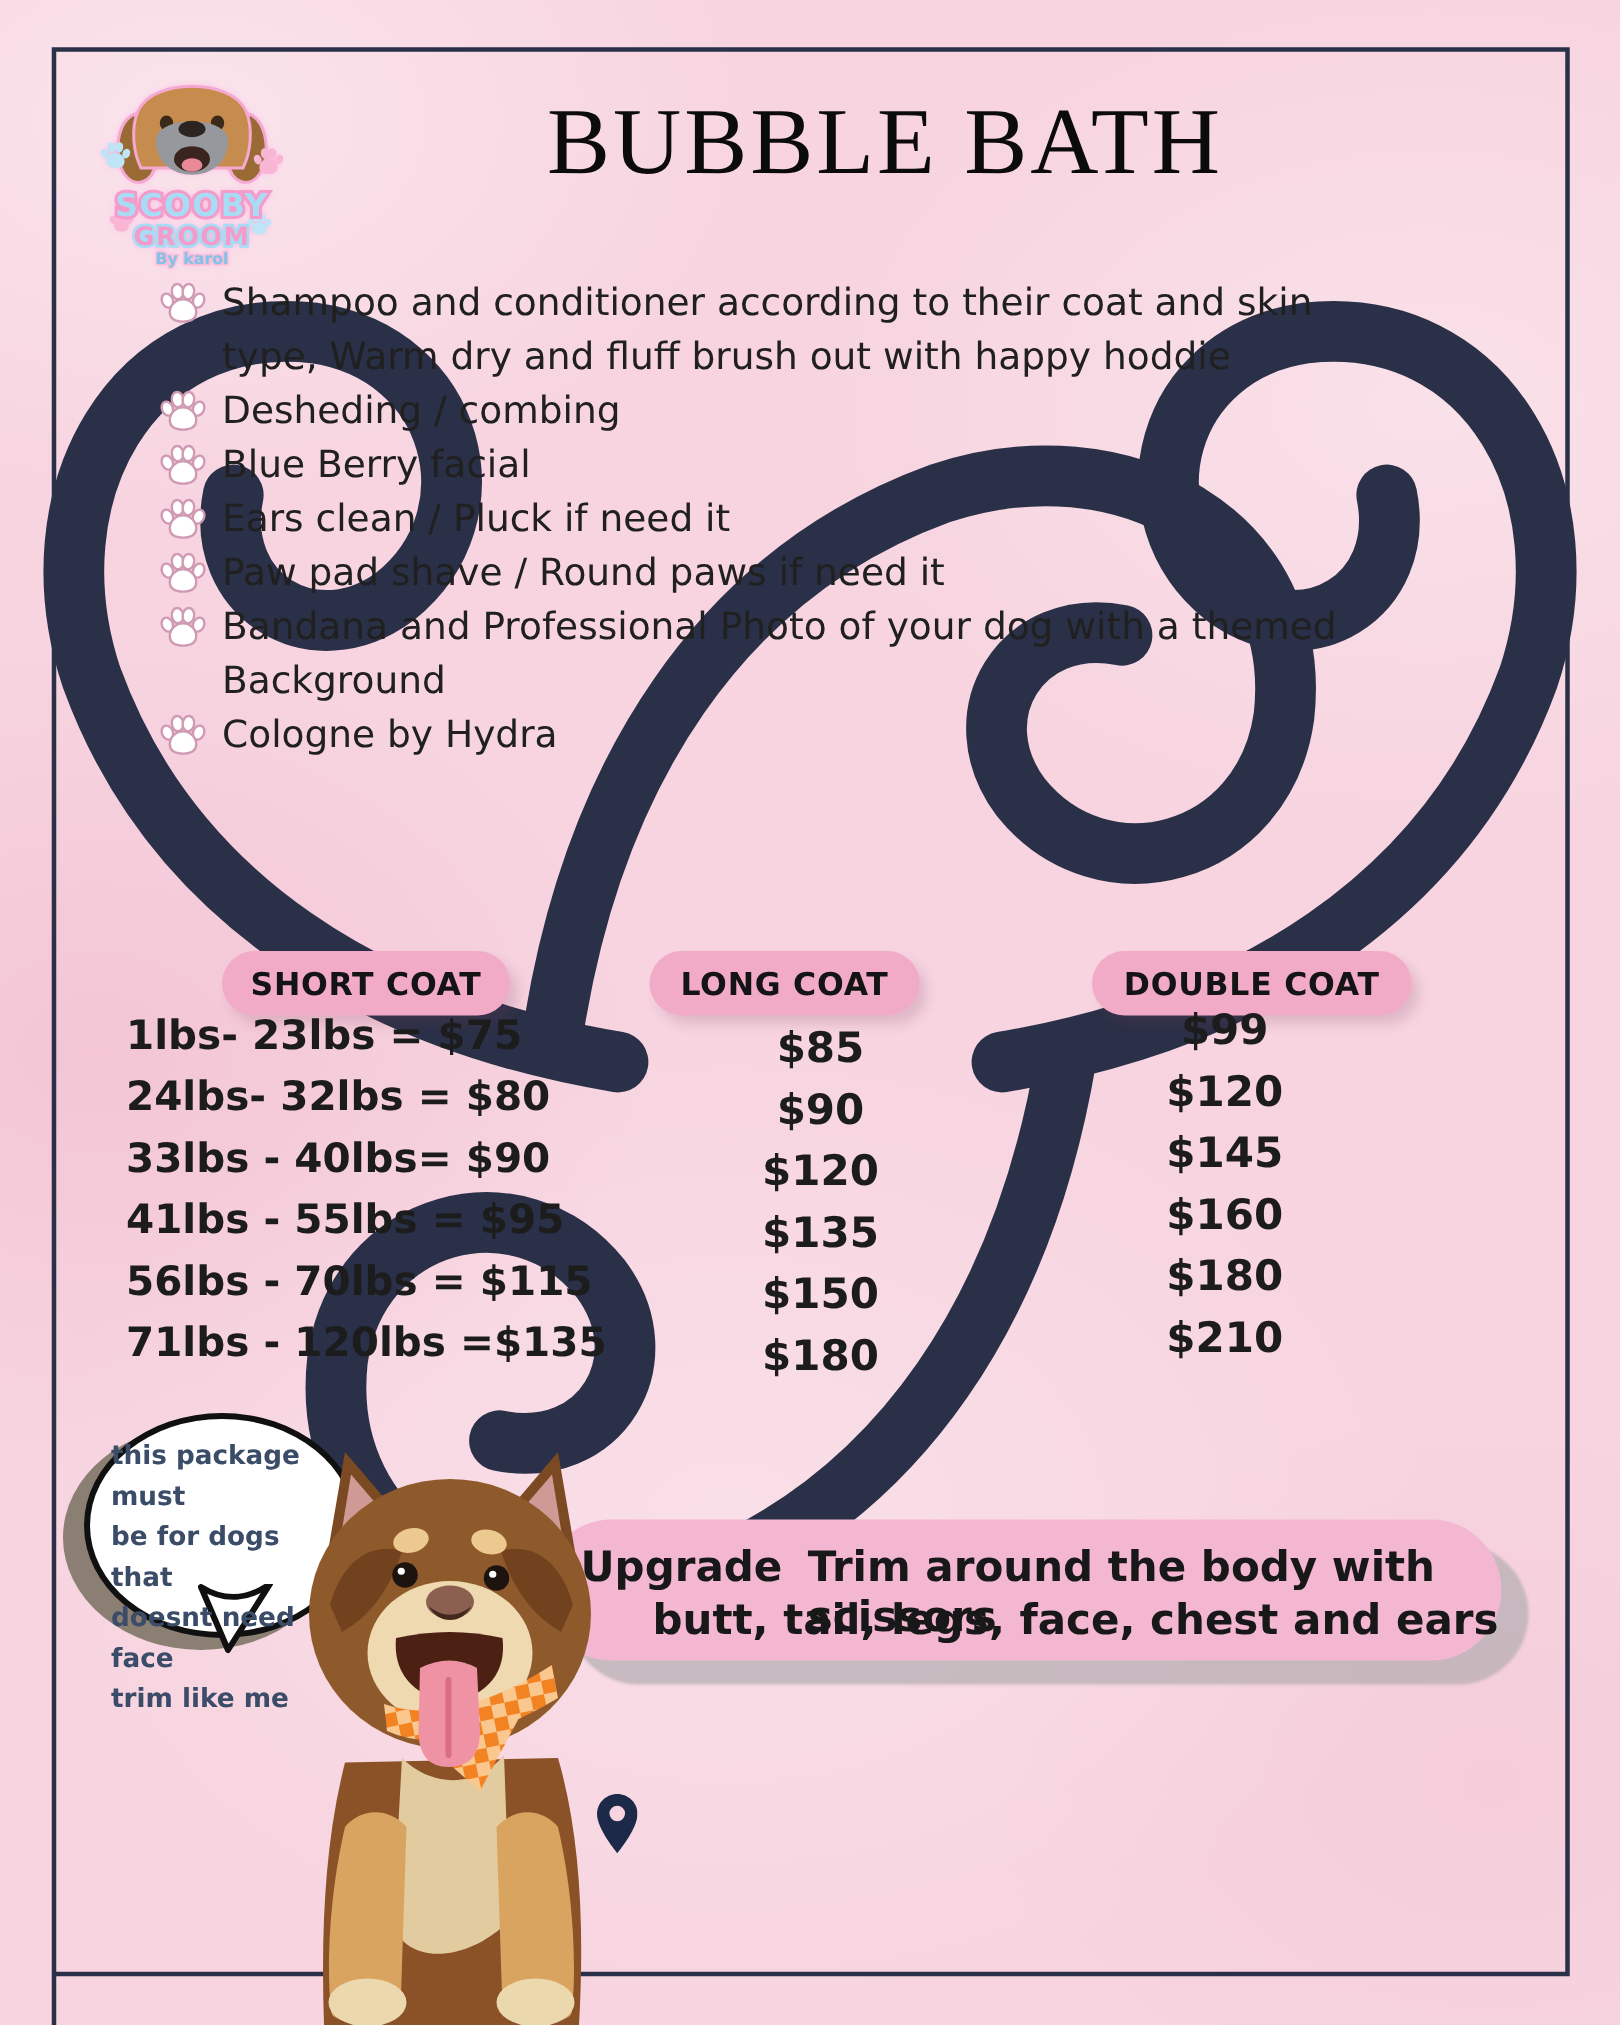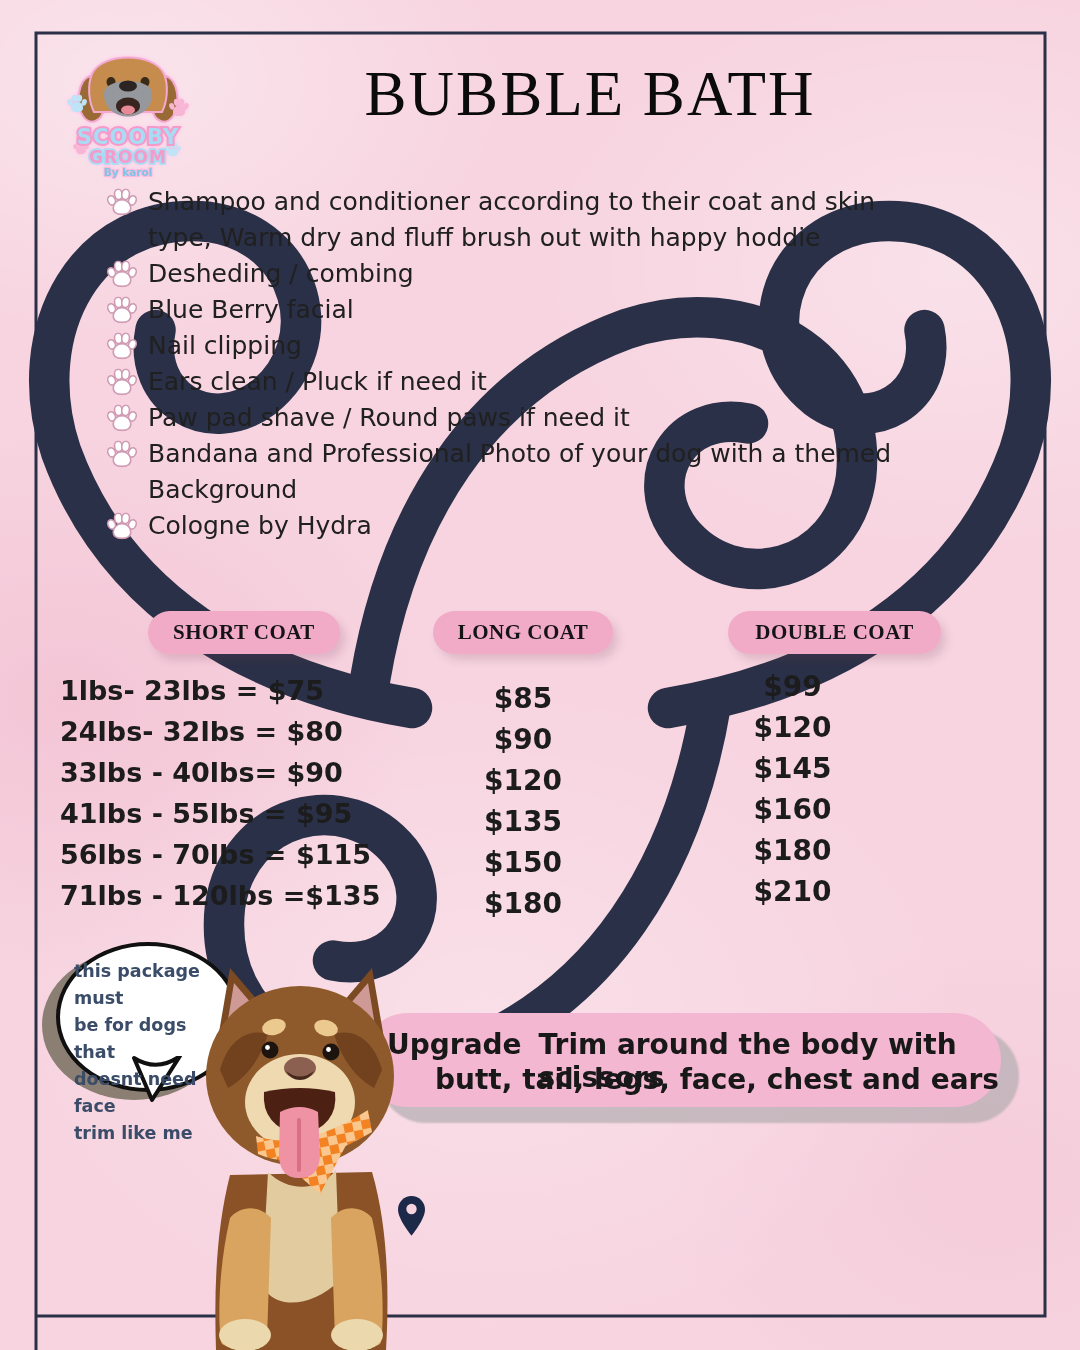--- a/index.html
+++ b/index.html
@@ -23,29 +23,29 @@
   
   .title{left:160px;right:60px;top:58px;text-align:center;z-index:3;
     font-family:"Liberation Serif",serif;font-weight:400;font-size:63px;
     letter-spacing:2px;color:#0b0b0b;}
   
   .services{left:106px;top:184px;width:860px;z-index:3;}
   .svc-row{display:flex;align-items:flex-start;gap:10px;}
   .svc-icon{flex:0 0 32px;width:32px;height:28px;margin-top:4px;}
   .svc-text{font-size:25px;font-weight:500;line-height:36px;white-space:pre-line;color:#202020;}
   
-  .pill{top:611px;height:43px;border-radius:22px;background:#f2abc7;z-index:3;
+  .pill{top:634px;height:43px;border-radius:22px;background:#f2abc7;z-index:3;
     box-shadow:5px 6px 8px rgba(120,60,90,.18);
     display:flex;align-items:center;justify-content:center;
-    font-size:21px;font-weight:700;letter-spacing:.5px;color:#141414;font-family:Liberation Serif, serif;}
+    font-size:21px;font-weight:700;letter-spacing:.5px;color:#141414;}
   .pill.short{left:148px;width:192px;}
   .pill.long{left:433px;width:180px;}
   .pill.double{left:728px;width:213px;}
   
-  .pricecol{z-index:3;font-weight:700;}
+  .pricecol{z-index:3;font-weight:700;margin-left:24px;}
   .pricecol .row{height:41px;line-height:41px;}
   .col-short{left:60px;top:670px;font-size:27px;}
   .col-long{left:433px;top:678px;width:180px;text-align:center;font-size:28px;}
   .col-double{left:695px;top:666px;width:195px;text-align:center;font-size:28px;}
   
   .bubble{left:56px;top:942px;width:176px;height:142px;background:#ffffff;
     border:4px solid #101010;border-radius:50%;z-index:6;
     box-shadow:-14px 8px 0 #8b7e73;}
   .bubble-tail{left:126px;top:1056px;width:70px;height:56px;z-index:7;}
   .bubble-text{left:74px;top:958px;width:150px;z-index:8;
@@ -149,26 +149,20 @@
     <div class="svc-row">
       <svg class="svc-icon" viewBox="0 0 40 34">
           <use href="#pawSym" fill="#ffffff" stroke="#cf9ab2" stroke-width="2"></use>
         </svg>
       <div class="svc-text">Blue Berry facial</div>
     </div>
     <div class="svc-row">
       <svg class="svc-icon" viewBox="0 0 40 34">
           <use href="#pawSym" fill="#ffffff" stroke="#cf9ab2" stroke-width="2"></use>
         </svg>
-      <div class="svc-text">Nail clipping</div>
-    </div>
-    <div class="svc-row">
-      <svg class="svc-icon" viewBox="0 0 40 34">
-          <use href="#pawSym" fill="#ffffff" stroke="#cf9ab2" stroke-width="2"></use>
-        </svg>
       <div class="svc-text">Ears clean / Pluck if need it</div>
     </div>
     <div class="svc-row">
       <svg class="svc-icon" viewBox="0 0 40 34">
           <use href="#pawSym" fill="#ffffff" stroke="#cf9ab2" stroke-width="2"></use>
         </svg>
       <div class="svc-text">Paw pad shave / Round paws if need it</div>
     </div>
     <div class="svc-row">
       <svg class="svc-icon" viewBox="0 0 40 34">

